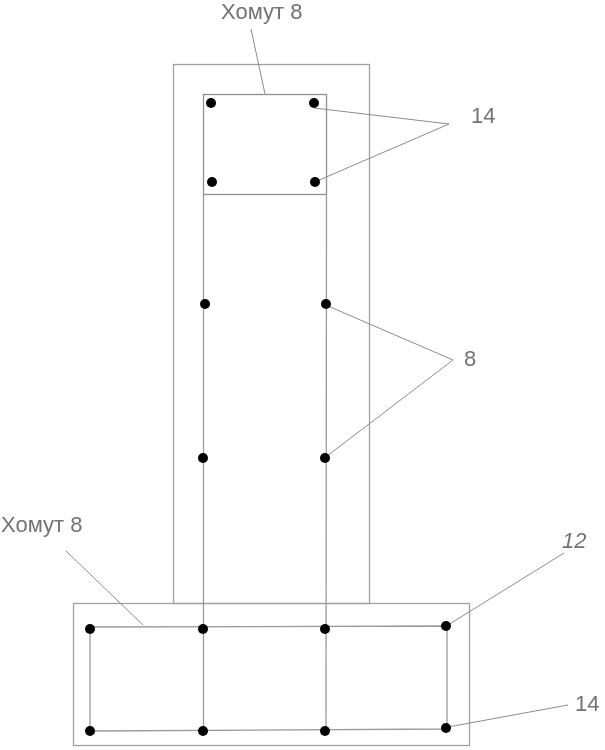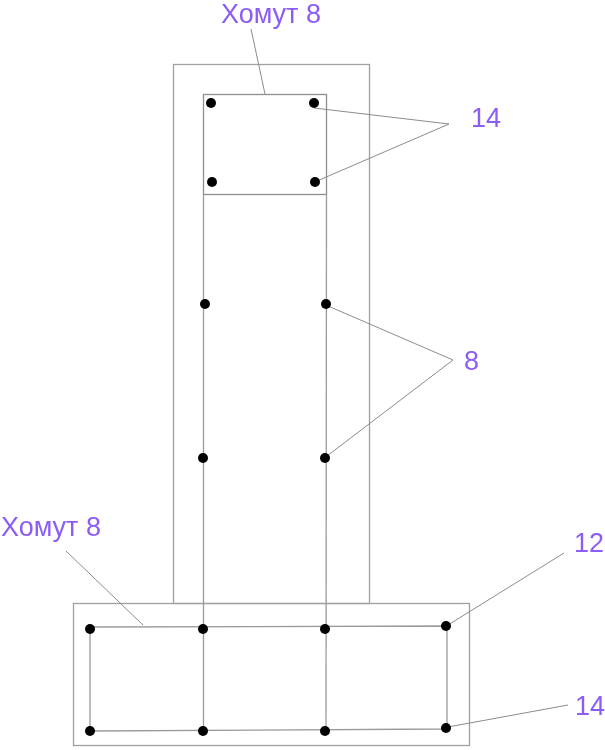--- a/index.html
+++ b/index.html
@@ -1,19 +1,19 @@
 <!DOCTYPE html>
 <html><head>
 <meta charset="utf-8">
 <style>
   html, body { margin: 0; padding: 0; background: #ffffff; }
   body { width: 605px; height: 750px; position: relative; overflow: hidden;
          font-family: "Liberation Sans", sans-serif; }
   svg { position: absolute; left: 0; top: 0; }
-  .lbl { position: absolute; font-size: 27px; color: #8b5cf6; line-height: 1; white-space: nowrap; }
+  .lbl { position: absolute; font-size: 22px; color: #737373; line-height: 1; white-space: nowrap; }
 </style>
 </head>
 <body>
 
 <svg width="605" height="750" viewBox="0 0 605 750" xmlns="http://www.w3.org/2000/svg">
 
   <rect x="173.5" y="64.5" width="196" height="539" fill="none" stroke="#a0a0a0" stroke-width="1.3"></rect>
 
   <rect x="73.5" y="603.5" width="396" height="142" fill="none" stroke="#a0a0a0" stroke-width="1.3"></rect>
 
@@ -50,14 +50,14 @@
     <circle cx="203" cy="731" r="5"></circle>
     <circle cx="325" cy="731" r="5"></circle>
     <circle cx="446" cy="728" r="5"></circle>
   </g>
 </svg>
 
 <div class="lbl" style="left:221px; top:1px;">Хомут 8</div>
 <div class="lbl" style="left:471px; top:105px;">14</div>
 <div class="lbl" style="left:464px; top:348px;">8</div>
 <div class="lbl" style="left:1px; top:514px;">Хомут 8</div>
-<div class="lbl" style="left:574px; top:530px;">12</div>
+<div class="lbl" style="left:562px; top:530px;font-style:italic;">12</div>
 <div class="lbl" style="left:575px; top:693px;">14</div>
 
 </body></html>

